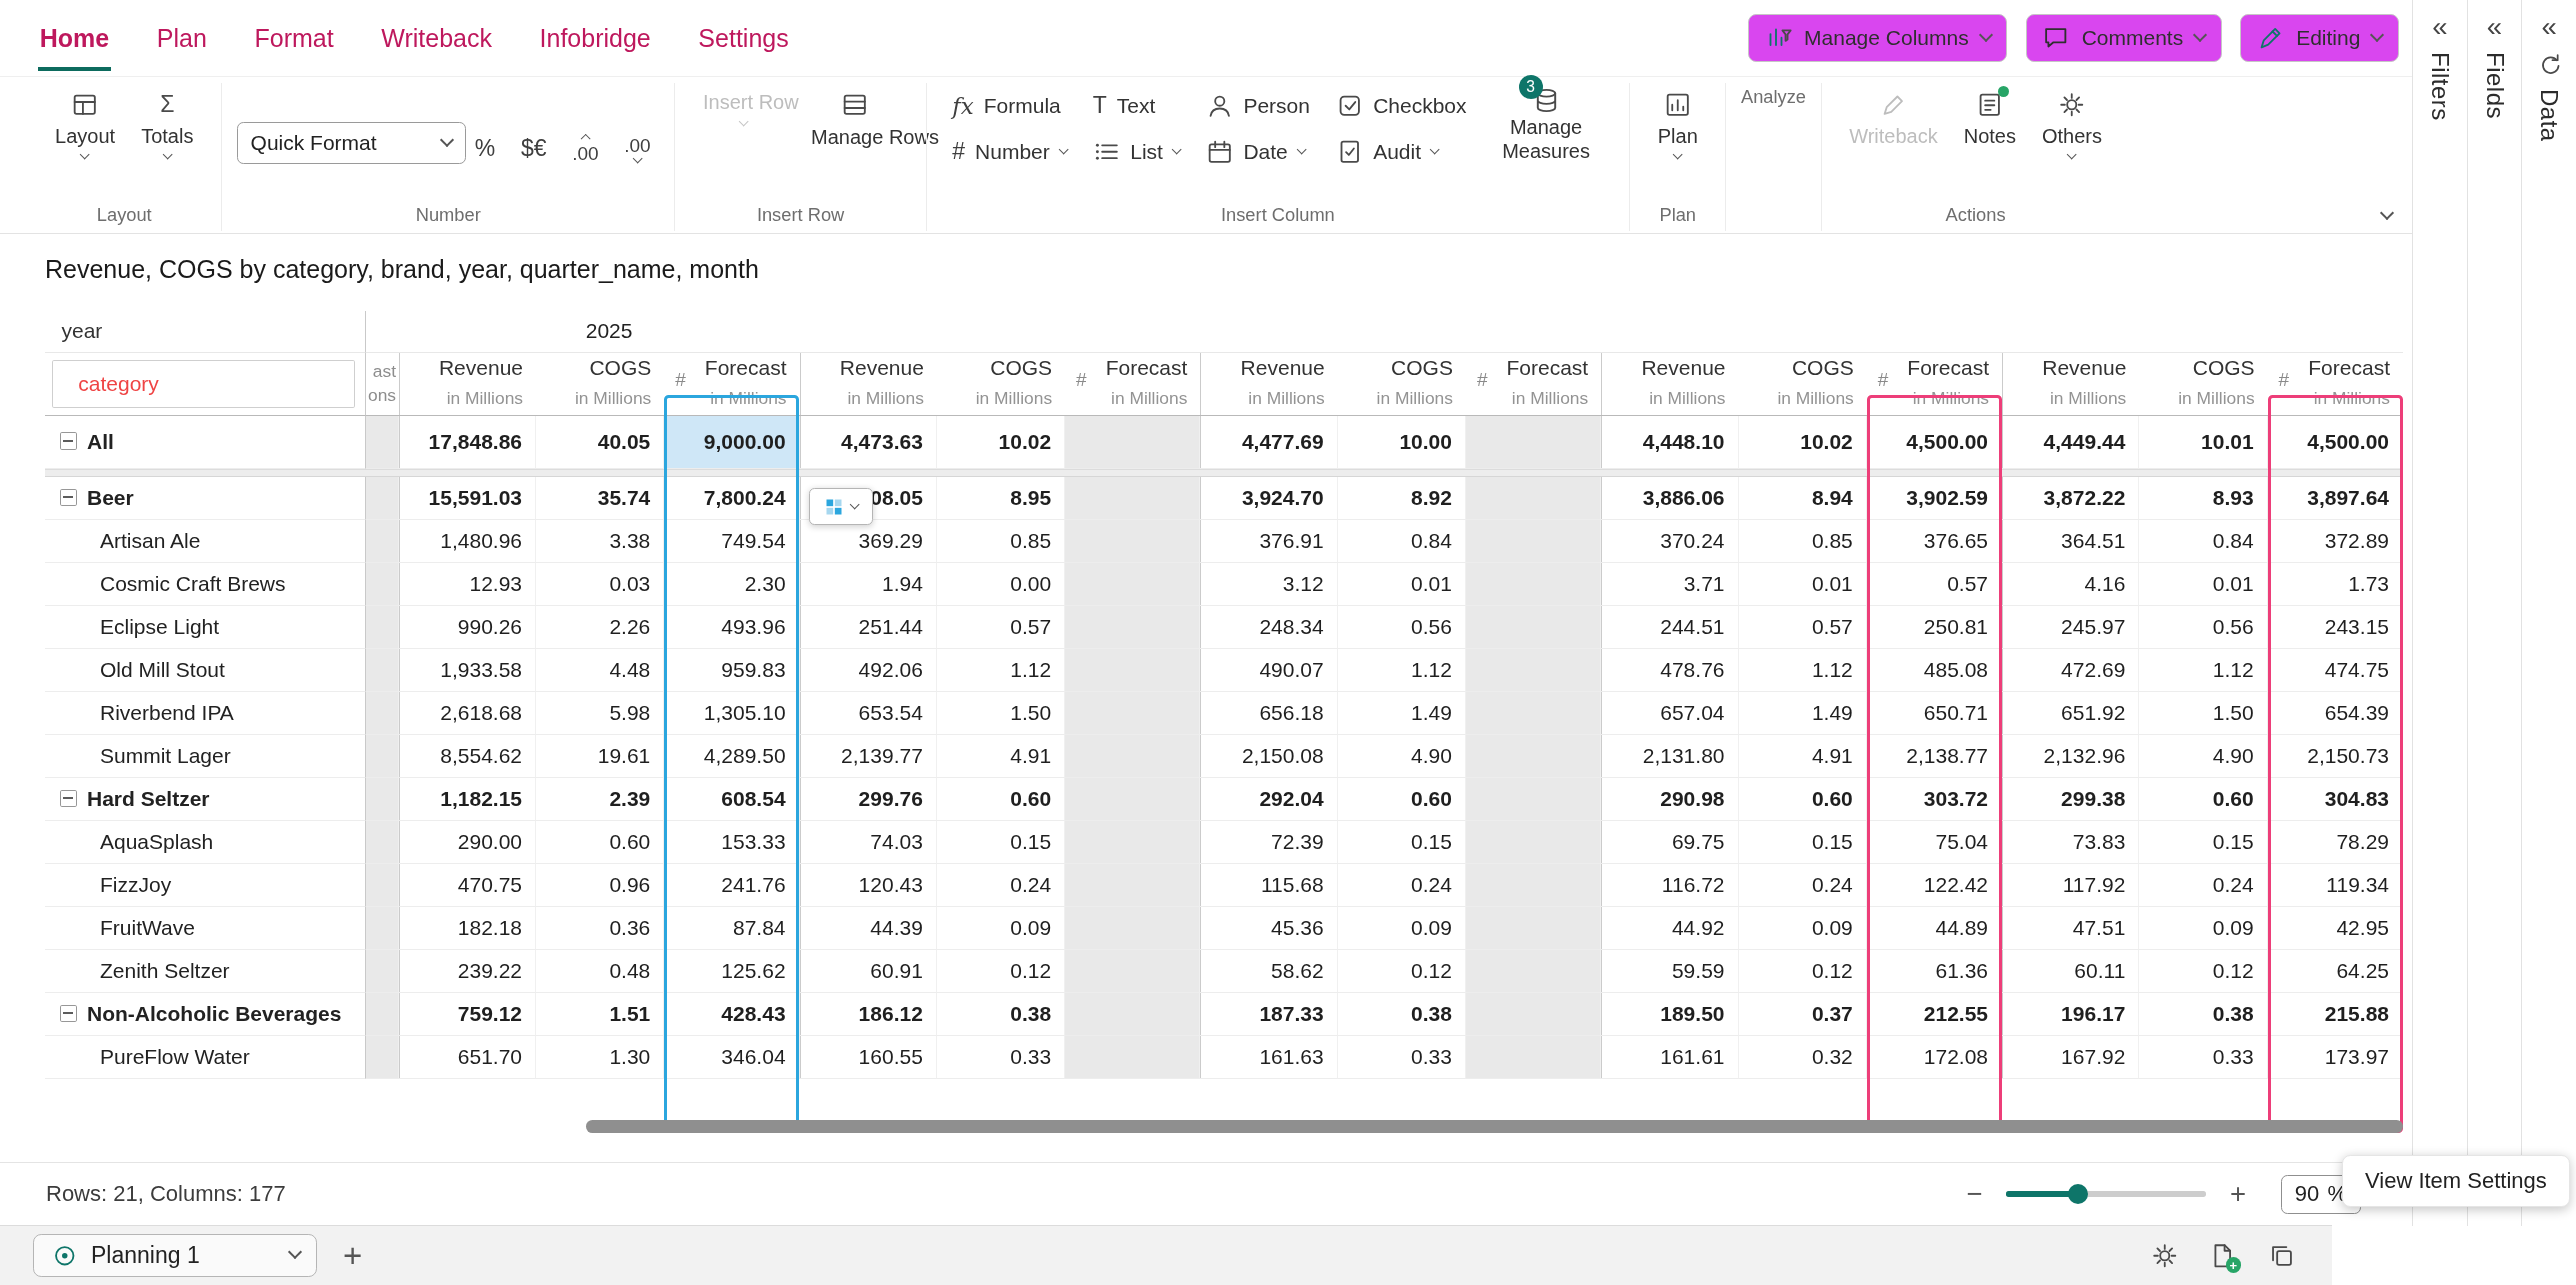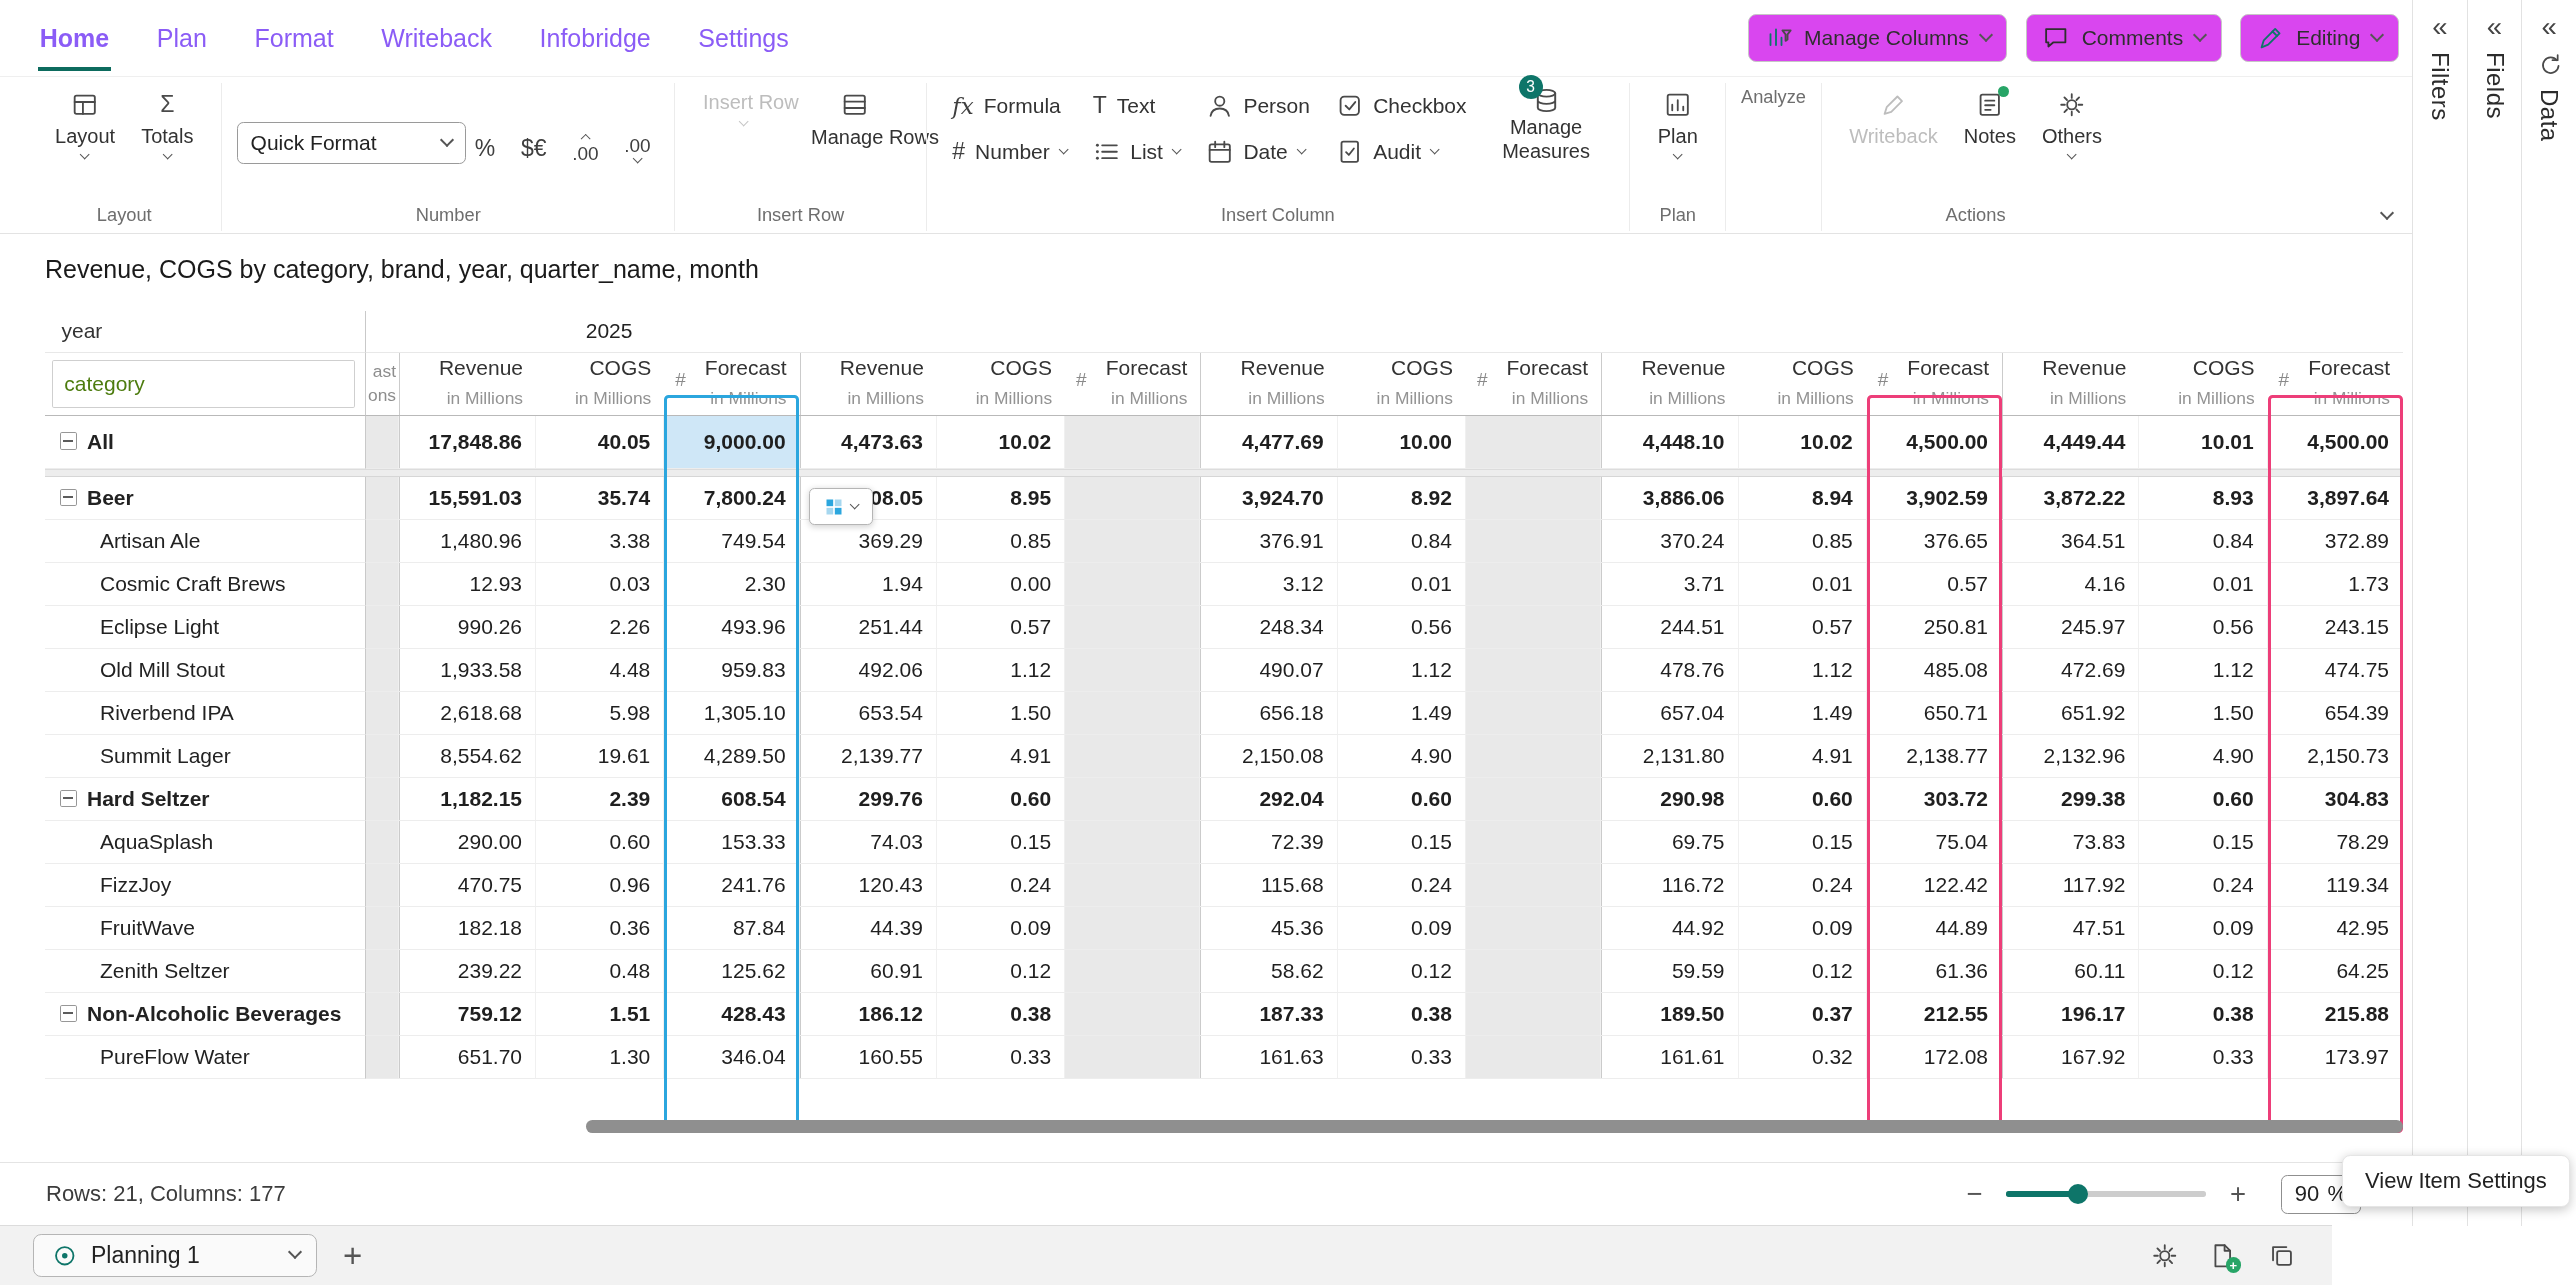--- a/index.html
+++ b/index.html
@@ -11,21 +11,21 @@
 svg{display:block}
 .ic svg,.sic svg{stroke:currentColor;fill:none;stroke-width:2;stroke-linecap:round;stroke-linejoin:round}
 .cv{display:inline-block;width:10px;height:10px;border-right:2.3px solid #555;border-bottom:2.3px solid #555;transform:rotate(45deg);margin-top:-6.4px;flex:none}
 .cv.sm{width:7.3px;height:7.3px;border-width:1.8px;margin-top:-3.7px}
 .cv.up{transform:rotate(-135deg);margin-top:3.7px}
 
 .content{position:absolute;left:0;top:0;width:2412px;height:1226px;background:#fff}
 
 
 .menubar{height:77px;display:flex;align-items:center;padding:0 13px 0 38px;border-bottom:0.9px solid #efefef}
-.mi{margin-right:44px;font-size:25px;color:#8b5cf6;padding:19px 1.8px 14.6px;border-bottom:4.6px solid transparent;white-space:nowrap}
+.mi{margin-right:44px;font-size:25px;color:#be185d;padding:19px 1.8px 14.6px;border-bottom:4.6px solid transparent;white-space:nowrap}
 .mi.active{font-weight:700;border-bottom-color:var(--accent-dark)}
 .msp{flex:1}
 .pillbtn{display:flex;align-items:center;gap:12px;border:1.8px solid #c6c6c6;border-radius:8.2px;padding:9.2px 15.6px;margin-left:18.3px;font-size:21px;color:#2f2f2f;background:#d946ef;white-space:nowrap}
 .pillbtn .t{color:var(--accent)}
 
 
 .ribbon{height:157px;border-bottom:0.9px solid #e3e3e3;display:flex;align-items:stretch;padding:5.5px 42px 1.8px 27.5px;position:relative}
 .rgroup{display:flex;flex-direction:column;align-items:center;padding:0 14.6px}
 .rgroup+.rgroup{border-left:0.9px solid #ececec}
 .ritems{flex:1;display:flex;align-items:flex-start}
@@ -55,21 +55,21 @@
 
 .table-area{position:relative;height:857px;overflow:hidden}
 table{border-collapse:separate;border-spacing:0;table-layout:fixed;margin:5.5px 0 0 45px;width:2358px;font-size:21px}
 td{box-sizing:border-box;white-space:nowrap;overflow:hidden}
 .r-year td,.r-qtr td{height:42px;border-bottom:0.9px solid #e8e8e8}
 .rh{padding-left:16.5px;color:#333;border-right:0.9px solid #c9c9c9}
 .yv{padding-left:187px;color:#222}
 .qn{padding-left:26px;font-weight:600;color:#222;box-shadow:inset 0.9px 0 0 #dcdcdc}
 .r-meas td{height:60px;border-bottom:0.9px solid #b9b9b9;vertical-align:middle}
 .chd{padding:5.5px 9.2px 5.5px 7.3px;border-right:0.9px solid #c9c9c9}
-.chd div{display:flex;align-items:center;height:48px;border:0.9px solid #cfcfcf;border-radius:1.8px;padding-left:11px;color:#4d7c0f}
+.chd div{display:flex;align-items:center;height:48px;border:0.9px solid #cfcfcf;border-radius:1.8px;padding-left:25px;color:#ef4444}
 .mh{text-align:right;padding:3.7px 13px 5.5px;position:relative}
 .mh .mname{color:#333}
 .mh .munit{color:#939393;font-size:17.4px;margin-top:8px}
 .hash{position:absolute;left:11px;top:16.5px;color:#8a8a8a;font-size:19px}
 .pc{width:33px}
 .ph{font-size:17.4px;color:#8d8d8d;text-align:right;padding-right:2.7px;line-height:1.35}
 .dpc{background:#e9e9e9;border-bottom:0.9px solid #e2e2e2}
 .dr td{height:43px;border-bottom:0.9px solid #ededed;border-right:0.9px solid #f0f0f0}
 .dr.tall td{height:53px}
 .dr.g td{font-weight:700}

